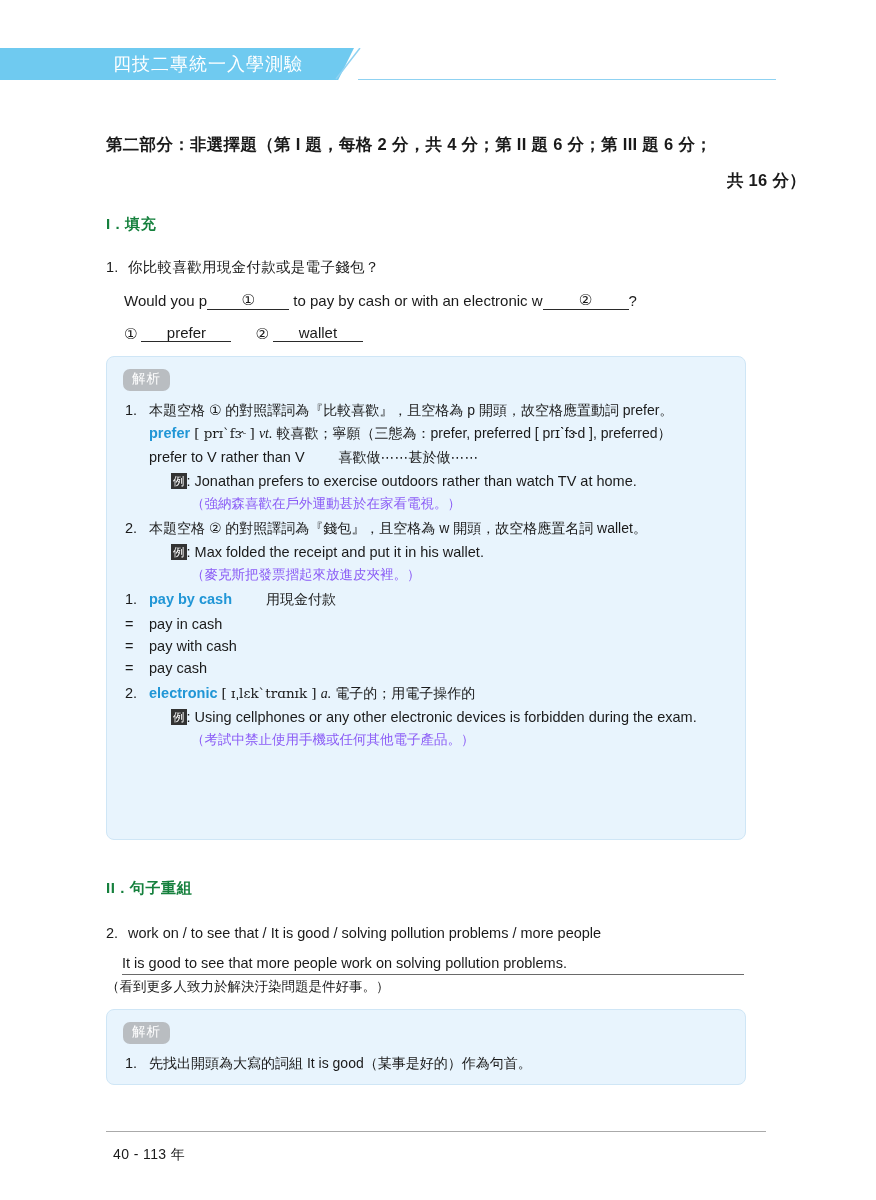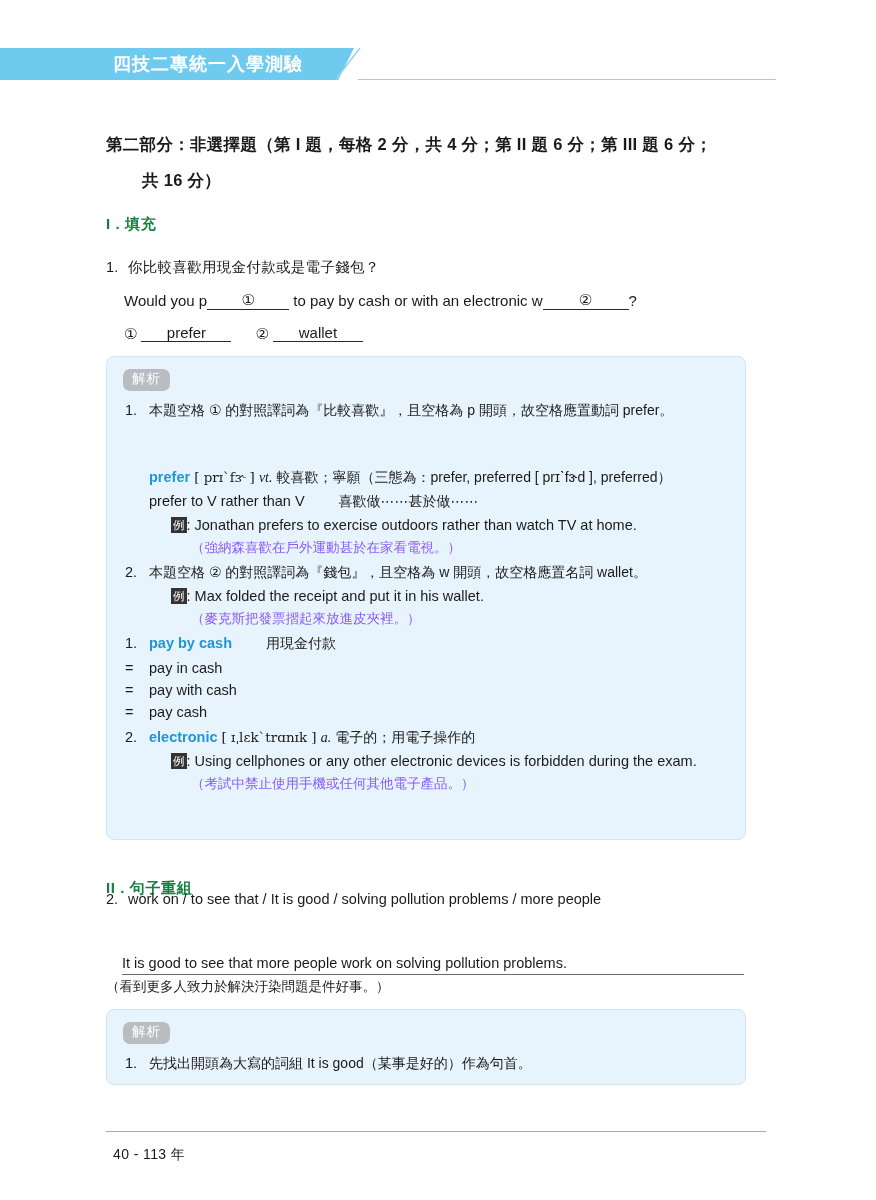--- a/index.html
+++ b/index.html
@@ -16,21 +16,20 @@
     overflow: hidden;
   }
 
   
   .header {
     position: absolute;
     top: 48px;
     left: 0;
     width: 760px;
     height: 32px;
-    font-weight: bold;
   }
   .header-bar {
     position: absolute;
     top: 0;
     left: 0;
     width: 330px;
     height: 32px;
     background: #6fcaf0;
   }
   .header-wedge {
@@ -79,21 +78,21 @@
   .part-title {
     position: absolute;
     top: 126px;
     left: 106px;
     width: 700px;
     font-size: 16.5px;
     font-weight: bold;
     line-height: 36px;
     letter-spacing: 0.3px;
   }
-  .part-title .line2 { display: block; padding-left: 36px; }
+  .part-title .line2 { display: block; padding-left: 36px; text-align: right; }
 
   .sec-head {
     position: absolute;
     left: 106px;
     font-size: 15px;
     font-weight: bold;
     color: #15803d;
     letter-spacing: 0.6px;
   }
   .sec-head.s1 { top: 215px; }
@@ -178,21 +177,21 @@
     font-size: 14.5px;
     line-height: 23px;
     margin-bottom: 2px;
   }
   .olist > li > .li-num {
     position: absolute;
     left: 2px;
     top: 0;
     font-size: 14.5px;
   }
-  .sub { padding-left: 0; margin-top: 44px; }
+  .sub { padding-left: 0; }
 
   .kw { color: #2196d6; font-weight: bold; }
   .phon { font-family: "DejaVu Serif", serif; font-size: 13.5px; }
   .pos  { font-family: "Liberation Serif", serif; font-style: italic; font-size: 14px; }
   .cn   { font-size: 14px; }
 
   .ex-mark {
     display: inline-block;
     background: #333333;
     color: #ffffff;
@@ -212,21 +211,21 @@
     position: relative;
     padding-left: 26px;
     font-size: 14.5px;
     line-height: 22px;
   }
   .eqlist li .eq { position: absolute; left: 2px; top: 0; }
 
   
   .q2-stem {
     position: absolute;
-    top: 891px;
+    top: 925px;
     left: 106px;
     font-size: 14.5px;
   }
   .q2-stem .num { display: inline-block; width: 22px; }
 
   .q2-ans {
     position: absolute;
     top: 955px;
     left: 122px;
     width: 622px;

